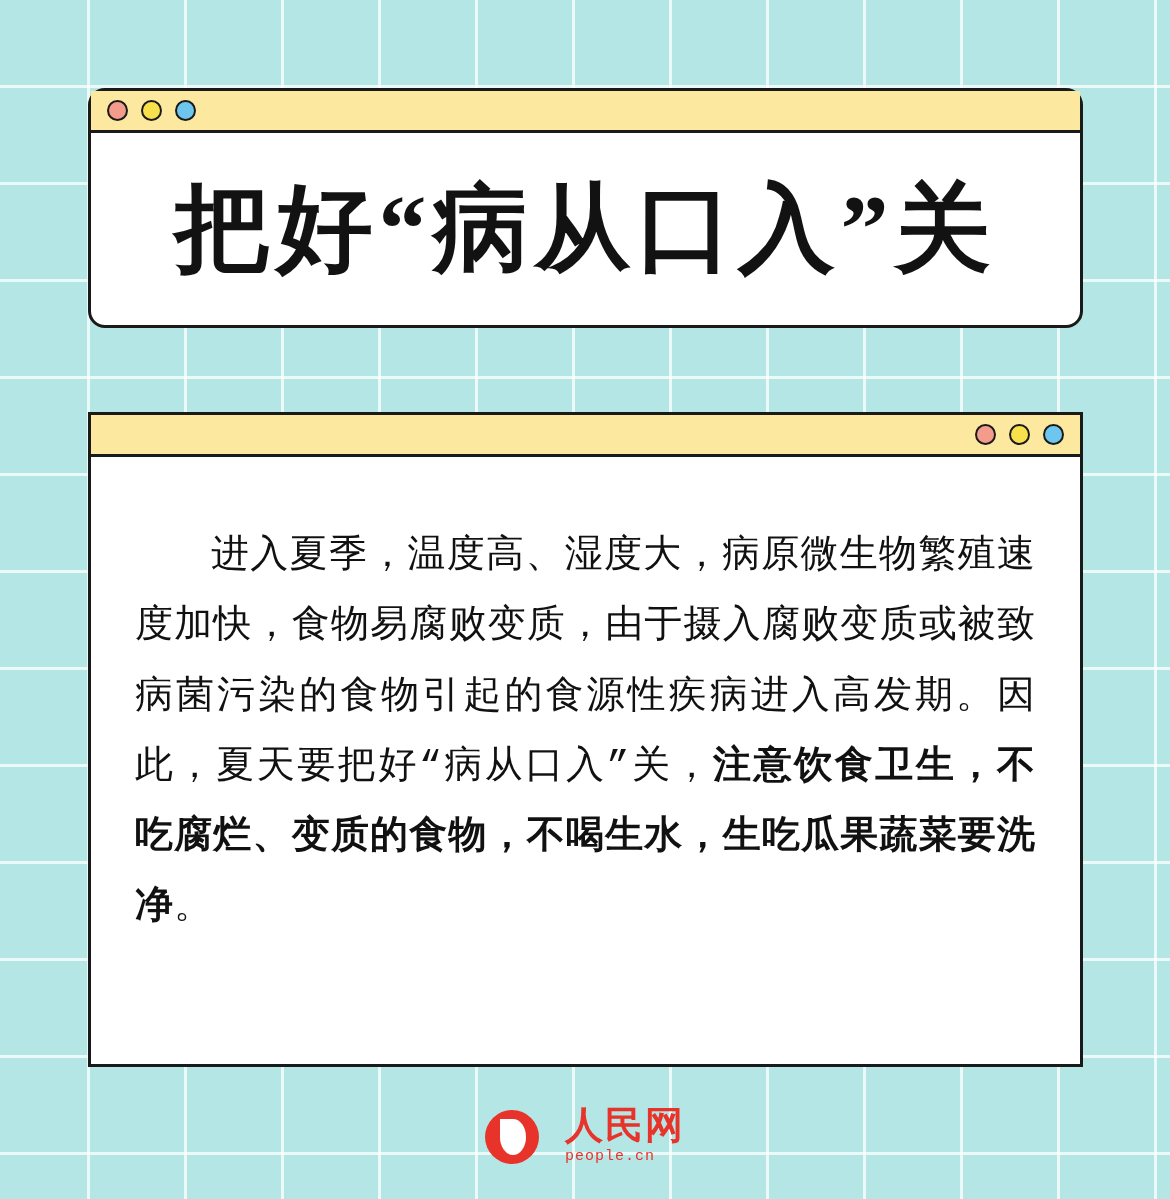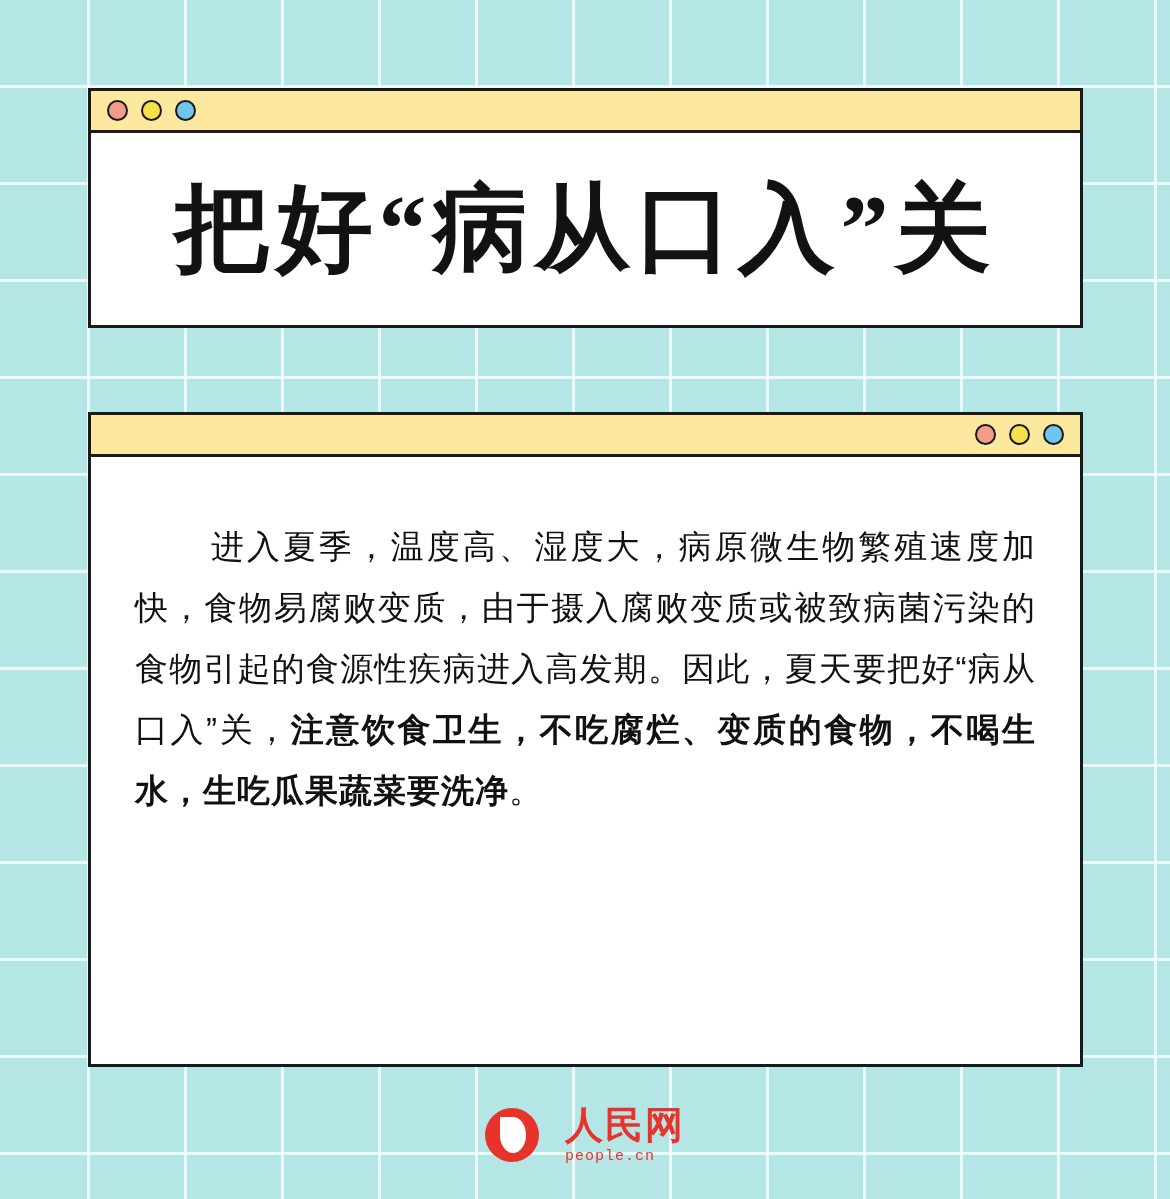--- a/index.html
+++ b/index.html
@@ -64,20 +64,21 @@
     border: 2px solid #1a1a1a;
     box-sizing: border-box;
   }
 
   
   #header-card {
     left: 88px;
     top: 88px;
     width: 995px;
     height: 240px;
+    border-radius: 17px;
   }
   .header-body {
     height: calc(100% - 42px);
     display: flex;
     align-items: center;
     justify-content: center;
   }
   .headline {
     font-family: "Liberation Serif", "DejaVu Serif", serif;
     font-weight: bold;
@@ -93,40 +94,40 @@
     left: 88px;
     top: 412px;
     width: 995px;
     height: 655px;
   }
   .body-body {
     padding: 26px 44px 20px 44px;
     box-sizing: border-box;
   }
   .paragraph {
-    font-family: Liberation Sans, sans-serif;
-    font-size: 33px;
+    font-family: Liberation Mono, monospace;
+    font-size: 38px;
     line-height: 1.85;
     color: #111111;
     text-align: justify;
     text-indent: 76px;
     letter-spacing: 1px;
   }
   .paragraph b {
     font-weight: bold;
   }
 
   
   #footer-logo {
     position: absolute;
     left: 0;
     right: 0;
     top: 1106px;
     display: flex;
-    align-items: center;
+    align-items: flex-end;
     justify-content: center;
     gap: 26px;
   }
   .logo-mark {
     width: 54px;
     height: 54px;
     border-radius: 50%;
     background: #e8332a;
     position: relative;
     flex: none;

